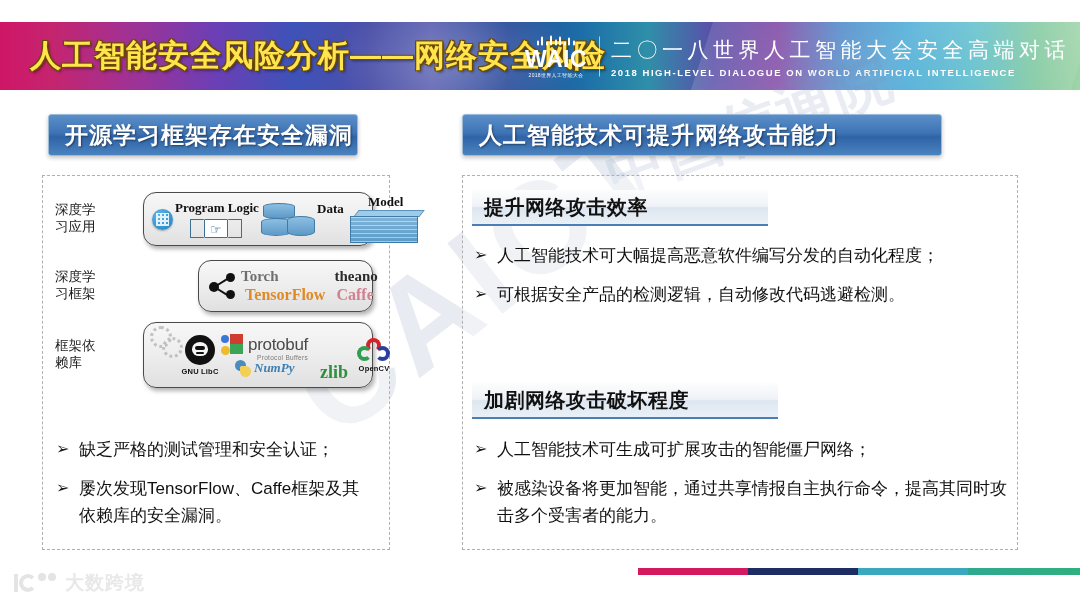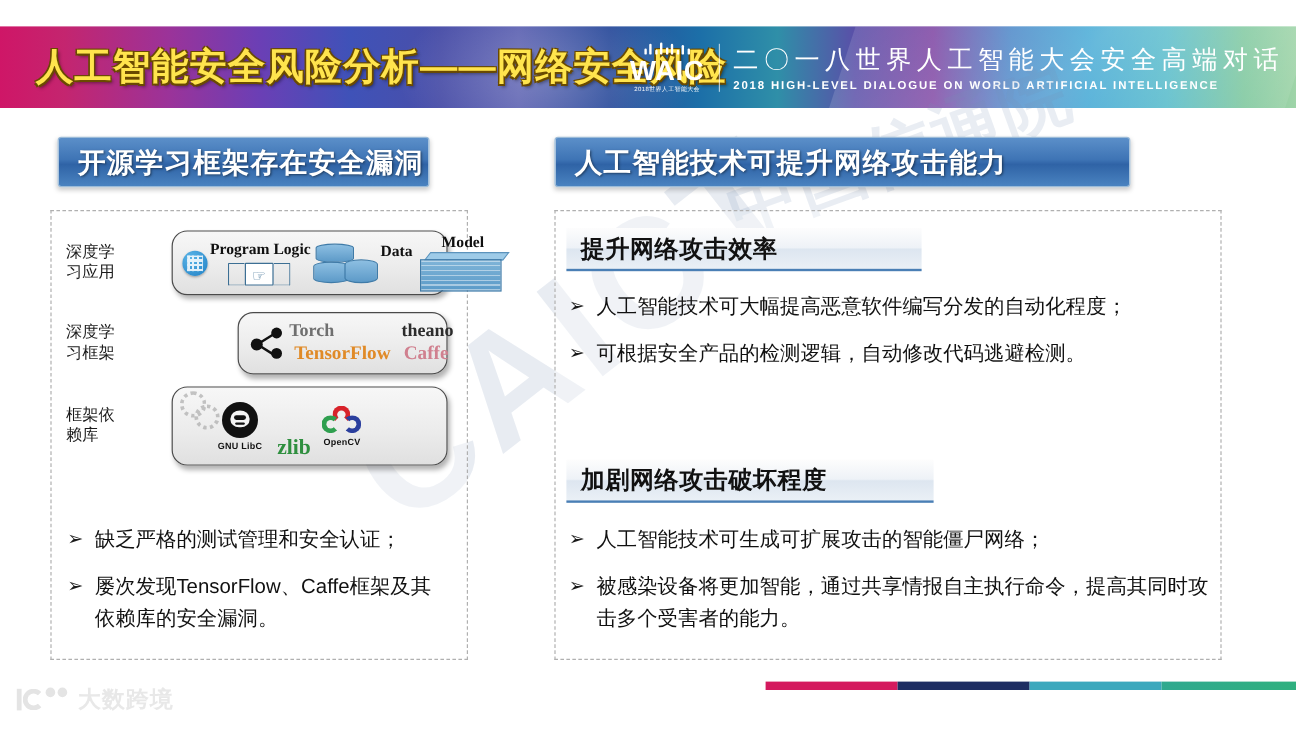--- a/index.html
+++ b/index.html
@@ -590,20 +590,39 @@
 赖库</div>
   <div class="stack-card" id="card3">
     <div class="gears">
       <span class="g1"></span>
         <span class="g2"></span>
     </div>
     <div class="gnu">
       <div class="gnu-circle"></div>
       <div class="tiny-cap">GNU LibC</div>
     </div>
+    <div class="pbuf">
+      <div class="pbuf-top">
+        <div class="pbuf-glyph">
+          <i class="b1"></i>
+            <i class="b2"></i>
+            <i class="b3"></i>
+            <i class="b4"></i>
+        </div>
+        <span class="pbuf-word">protobuf</span>
+      </div>
+      <div class="pbuf-sub">Protocol Buffers</div>
+      <div class="numpy">
+        <div class="np-glyph">
+            <i class="p1"></i>
+            <i class="p2"></i>
+          </div>
+        <span class="np-word">NumPy</span>
+      </div>
+    </div>
     <div class="zlib">zlib</div>
     <div class="ocv">
       <div class="ocv-glyph">
         <i class="c1"></i>
           <i class="c2"></i>
           <i class="c3"></i>
       </div>
       <div class="tiny-cap">OpenCV</div>
     </div>
   </div>

